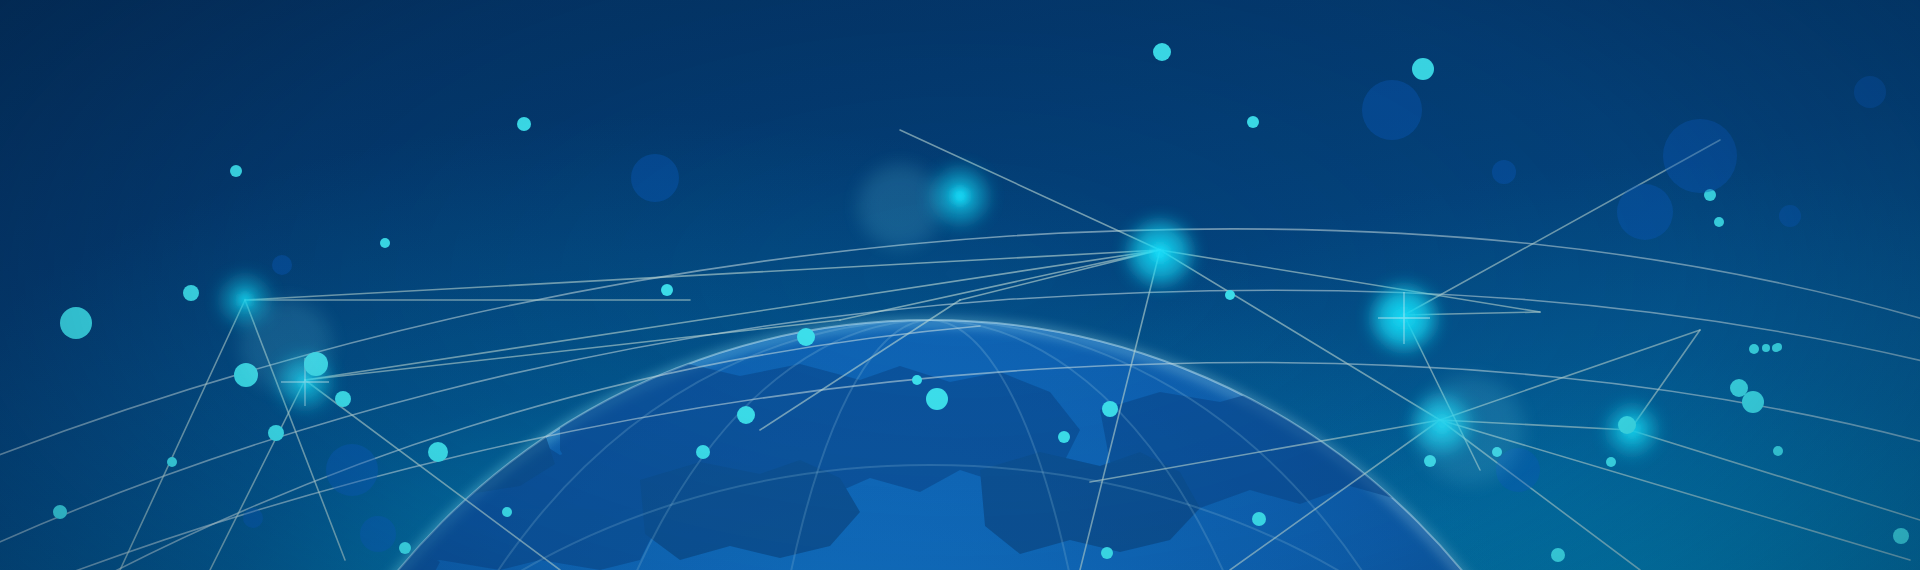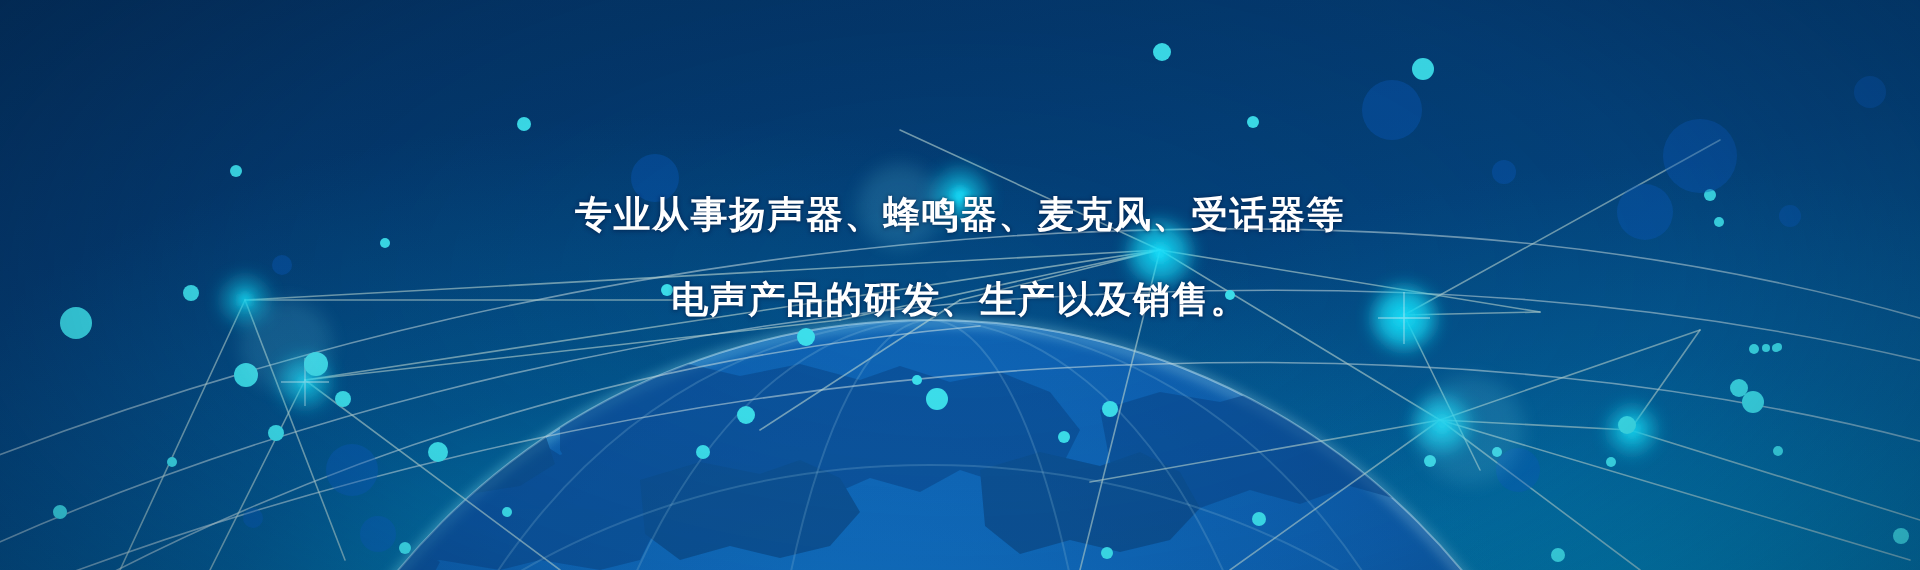--- a/index.html
+++ b/index.html
@@ -250,18 +250,14 @@
 
     <g fill="#79e9ff" opacity="0.16">
       <circle cx="286" cy="345" r="46" filter="url(#softGlow)"></circle>
       <circle cx="1470" cy="430" r="54" filter="url(#softGlow)"></circle>
       <circle cx="900" cy="206" r="42" filter="url(#softGlow)"></circle>
     </g>
   </svg>
 
   <div class="layer" id="vignette"></div>
 
-  <div id="headline">
-    <div class="hl-line" id="line-1">专业从事扬声器、蜂鸣器、麦克风、受话器等</div>
-    <div class="hl-line" id="line-2">电声产品的研发、生产以及销售。</div>
-  </div>
 
 </div>
 
 </body></html>

